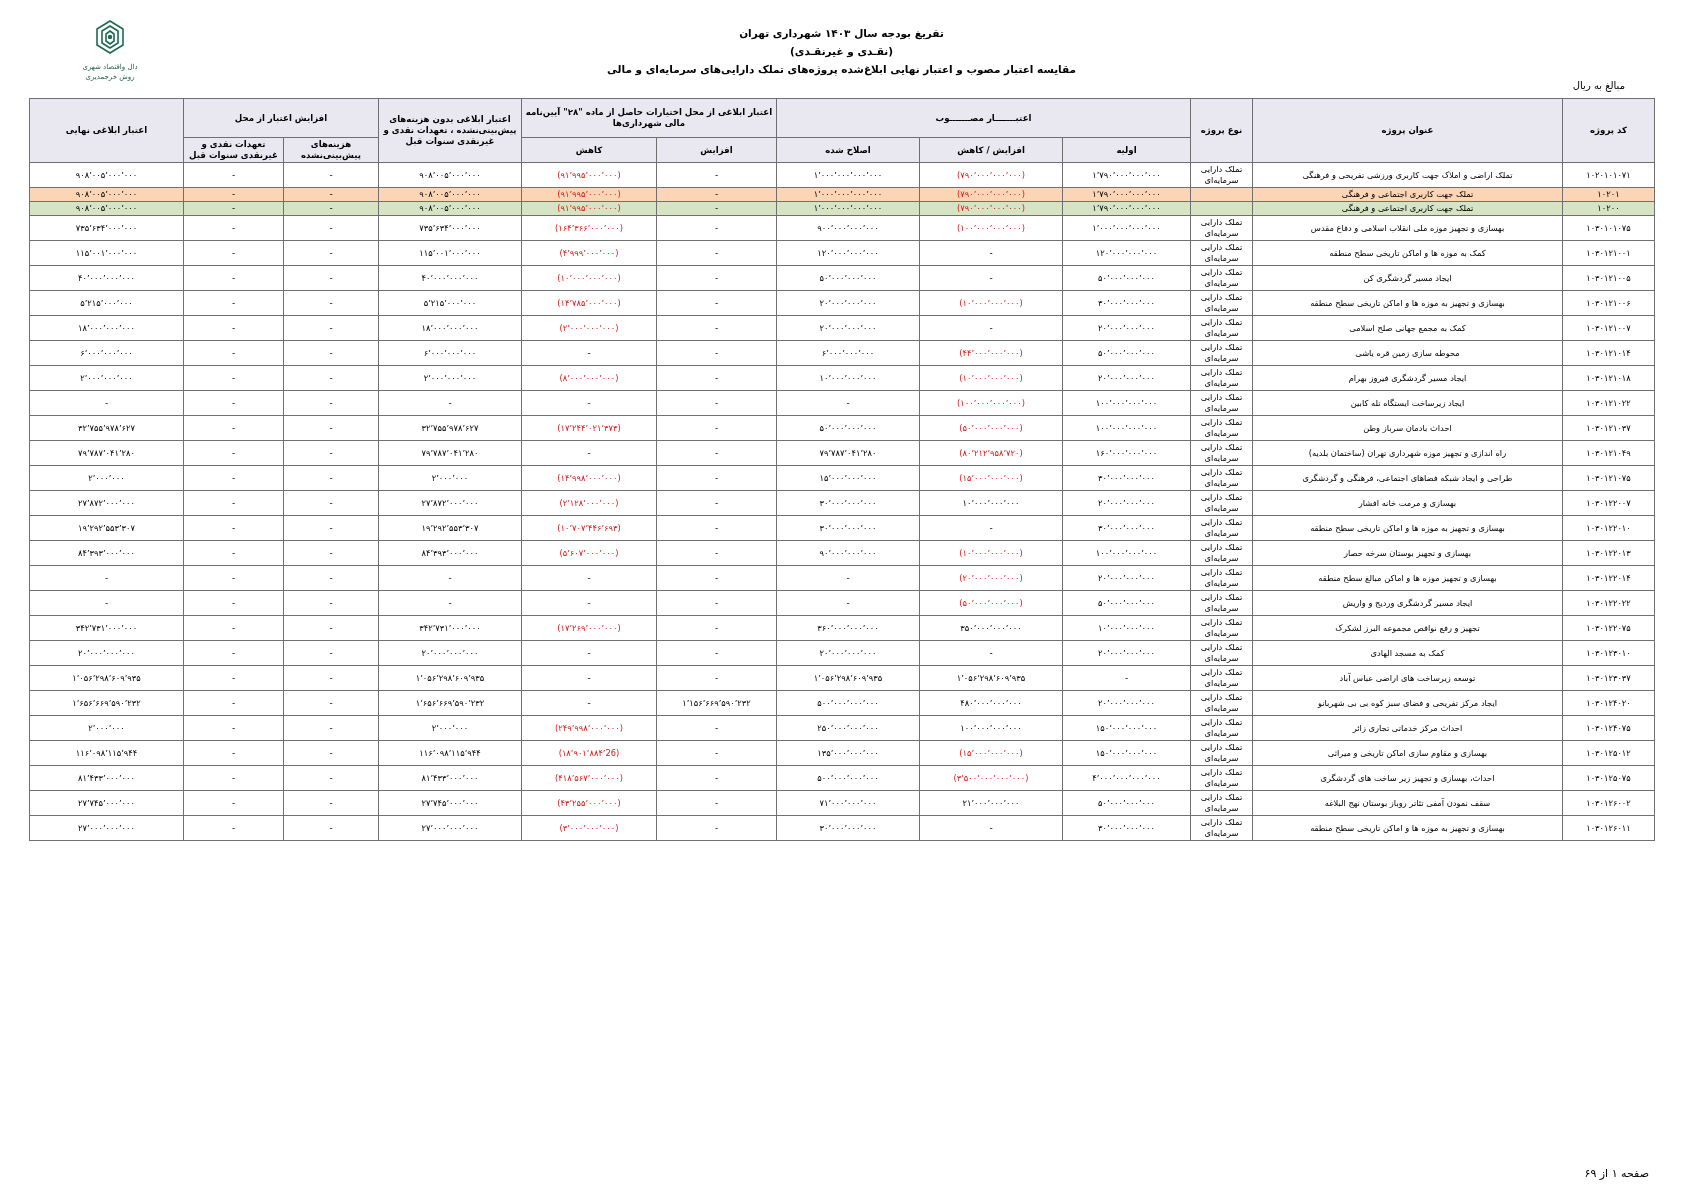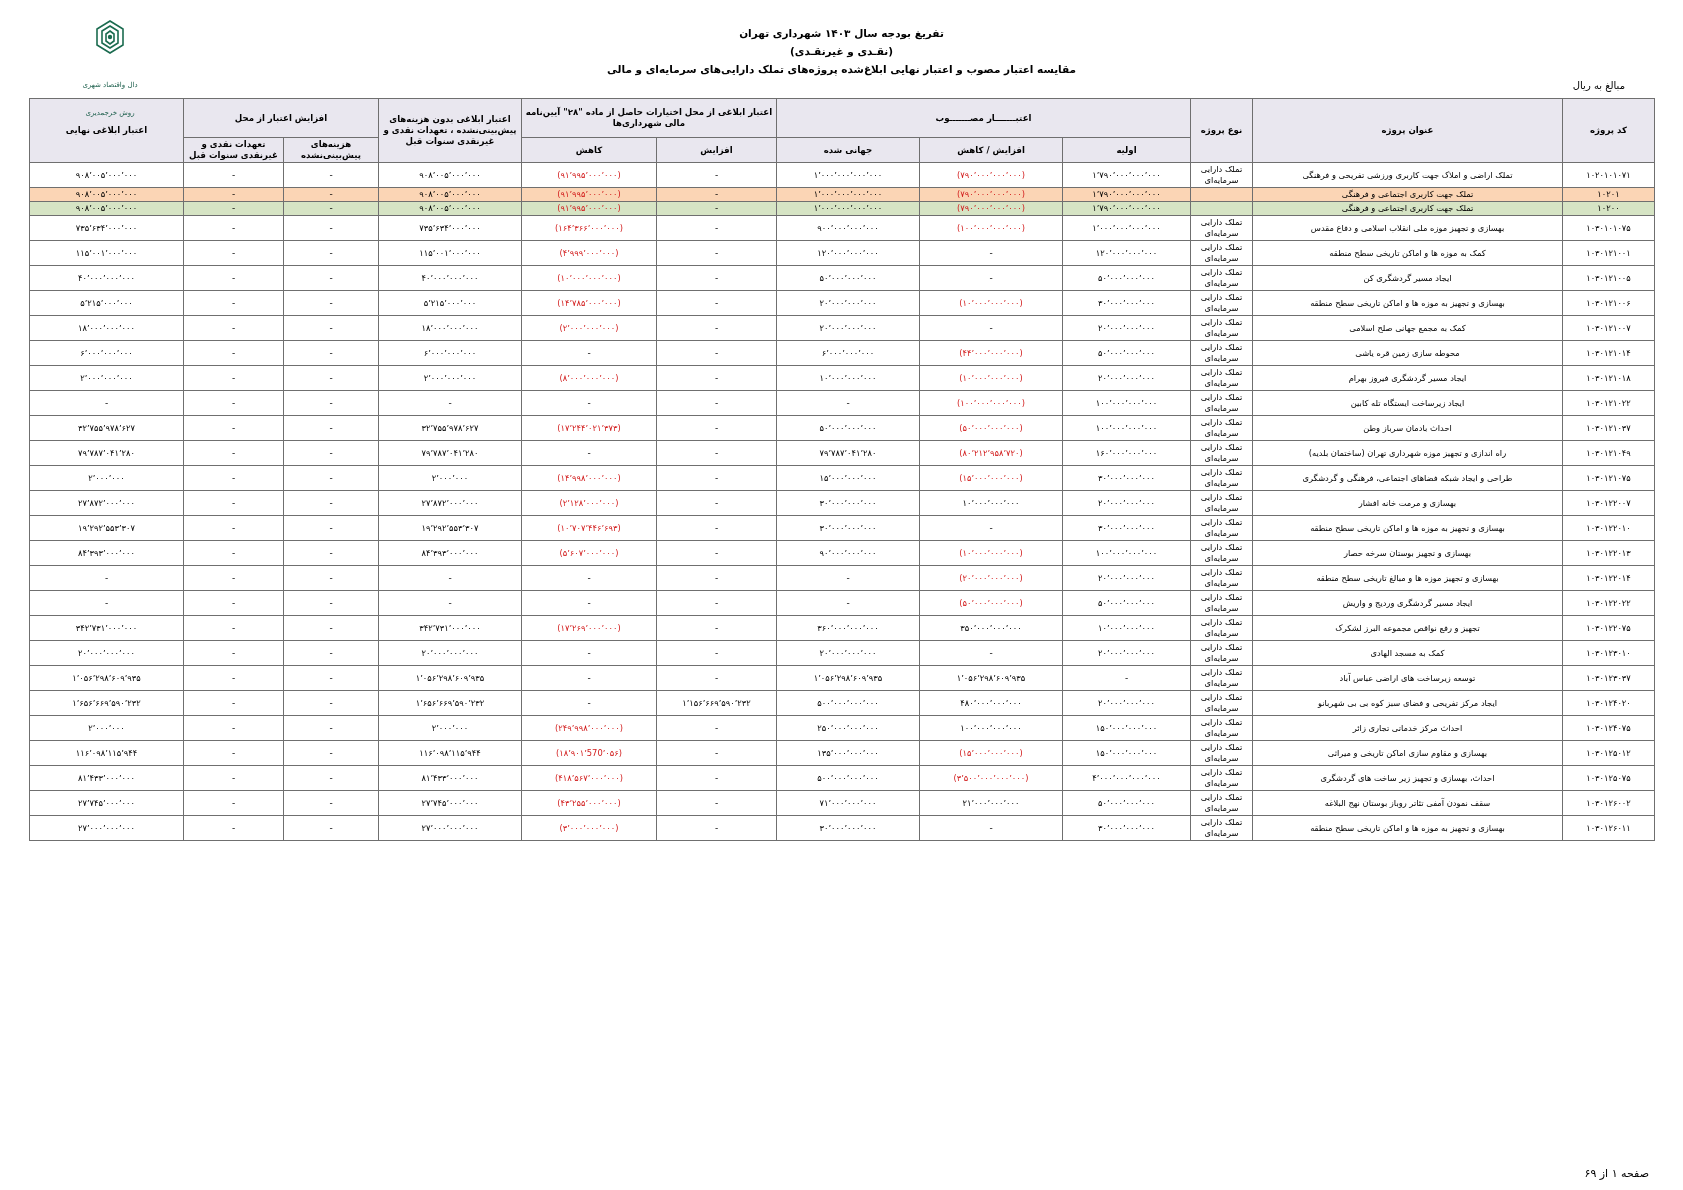--- a/index.html
+++ b/index.html
@@ -46,21 +46,21 @@
   }
   .logo-mark {
     width: 44px;
     height: 44px;
     margin: 0 auto;
   }
   .logo-text {
     font-size: 7px;
     line-height: 10px;
     color: #1b5e4b;
-    margin-top: 18px;
+    margin-top: 0;
   }
   .units {
     position: absolute;
     right: 30px;
     top: 66px;
     font-size: 10px;
   }
   
   table.budget {
     width: 1625px;
@@ -184,21 +184,21 @@
         <th rowspan="2">نوع پروژه</th>
         <th colspan="3" class="tall">اعتبـــــــار مصـــــــوب</th>
         <th colspan="2" class="tall">اعتبار ابلاغی از محل اختیارات حاصل از ماده "۲۸" آیین‌نامه مالی شهرداری‌ها</th>
         <th rowspan="2">اعتبار ابلاغی بدون هزینه‌های پیش‌بینی‌نشده ، تعهدات نقدی و غیرنقدی سنوات قبل</th>
         <th colspan="2" class="tall">افزایش اعتبار از محل</th>
         <th rowspan="2">اعتبار ابلاغی نهایی</th>
       </tr>
       <tr>
         <th>اولیه</th>
         <th>افزایش / کاهش</th>
-        <th>جهانی شده</th>
+        <th>اصلاح شده</th>
         <th>افزایش</th>
         <th>کاهش</th>
         <th>هزینه‌های پیش‌بینی‌نشده</th>
         <th>تعهدات نقدی و غیرنقدی سنوات قبل</th>
       </tr>
     </thead>
     <tbody id="tbody">
         <tr class="normal">
           <td class="code">۱۰۲۰۱۰۱۰۷۱</td>
           <td class="proj">تملک اراضی و املاک جهت کاربری ورزشی تفریحی و فرهنگی</td>
@@ -432,21 +432,21 @@
           <td class="num">۹۰٬۰۰۰٬۰۰۰٬۰۰۰</td>
           <td class="num"><span class="dash">-</span></td>
           <td class="neg">(۵٬۶۰۷٬۰۰۰٬۰۰۰)</td>
           <td class="num">۸۴٬۳۹۳٬۰۰۰٬۰۰۰</td>
           <td class="num"><span class="dash">-</span></td>
           <td class="num"><span class="dash">-</span></td>
           <td class="num">۸۴٬۳۹۳٬۰۰۰٬۰۰۰</td>
         </tr>
         <tr class="normal">
           <td class="code">۱۰۳۰۱۲۲۰۱۴</td>
-          <td class="proj">بهسازی و تجهیز موزه ها و مبالغ تاریخی سطح منطقه</td>
+          <td class="proj">بهسازی و تجهیز موزه ها و اماکن مبالغ سطح منطقه</td>
           <td class="ptype">تملک دارایی سرمایه‌ای</td>
           <td class="num">۲۰٬۰۰۰٬۰۰۰٬۰۰۰</td>
           <td class="neg">(۲۰٬۰۰۰٬۰۰۰٬۰۰۰)</td>
           <td class="num"><span class="dash">-</span></td>
           <td class="num"><span class="dash">-</span></td>
           <td class="num"><span class="dash">-</span></td>
           <td class="num"><span class="dash">-</span></td>
           <td class="num"><span class="dash">-</span></td>
           <td class="num"><span class="dash">-</span></td>
           <td class="num"><span class="dash">-</span></td>
@@ -536,21 +536,21 @@
           <td class="num">۲٬۰۰۰٬۰۰۰</td>
         </tr>
         <tr class="normal">
           <td class="code">۱۰۳۰۱۲۵۰۱۲</td>
           <td class="proj">بهسازی و مقاوم سازی اماکن تاریخی و میراثی</td>
           <td class="ptype">تملک دارایی سرمایه‌ای</td>
           <td class="num">۱۵۰٬۰۰۰٬۰۰۰٬۰۰۰</td>
           <td class="neg">(۱۵٬۰۰۰٬۰۰۰٬۰۰۰)</td>
           <td class="num">۱۳۵٬۰۰۰٬۰۰۰٬۰۰۰</td>
           <td class="num"><span class="dash">-</span></td>
-          <td class="neg">(۱۸٬۹۰۱٬570٬۰۵۶)</td>
+          <td class="neg">(۱۸٬۹۰۱٬۸۸۴٬26)</td>
           <td class="num">۱۱۶٬۰۹۸٬۱۱۵٬۹۴۴</td>
           <td class="num"><span class="dash">-</span></td>
           <td class="num"><span class="dash">-</span></td>
           <td class="num">۱۱۶٬۰۹۸٬۱۱۵٬۹۴۴</td>
         </tr>
         <tr class="normal">
           <td class="code">۱۰۳۰۱۲۵۰۷۵</td>
           <td class="proj">احداث، بهسازی و تجهیز زیر ساخت های گردشگری</td>
           <td class="ptype">تملک دارایی سرمایه‌ای</td>
           <td class="num">۴٬۰۰۰٬۰۰۰٬۰۰۰٬۰۰۰</td>

